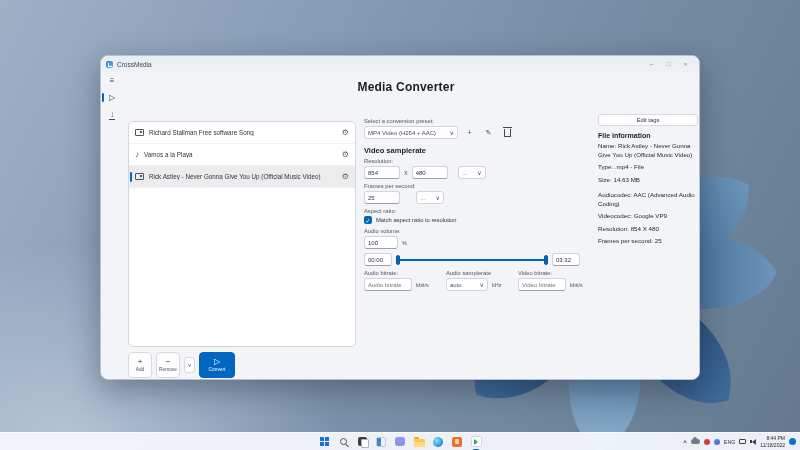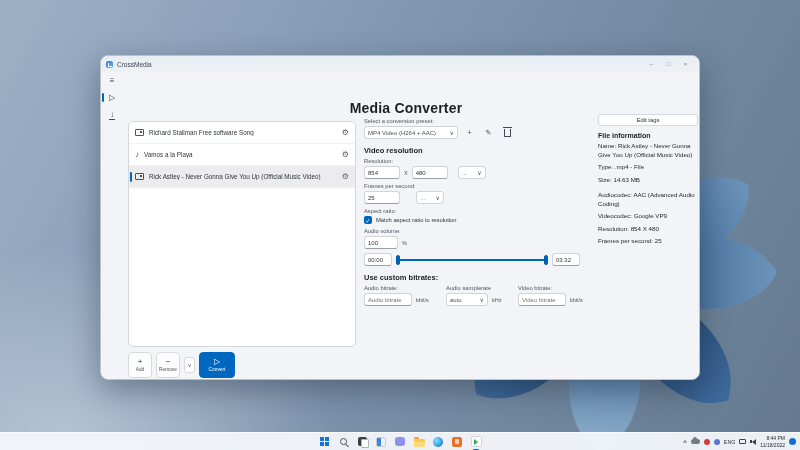--- a/index.html
+++ b/index.html
@@ -29,22 +29,22 @@
     font-size:6px; color:#7a828c; }
 
   .leftrail { position:absolute; left:0; top:16px; bottom:0; width:22px; }
   .rail-item { width:22px; height:17px; display:flex; align-items:center; justify-content:center;
     font-size:8px; color:#3f4752; position:relative; }
   .rail-item.active::before { content:""; position:absolute; left:1px; top:4px; width:2px; height:9px;
     background:#0067c0; border-radius:2px; }
   .dl-glyph { position:relative; font-size:8px; line-height:1; }
   .dl-glyph::after { content:""; position:absolute; left:-1px; right:-1px; bottom:-1px; height:1px; background:#3f4752; }
 
-  .page-title { position:absolute; left:0; right:0; top:44px; text-align:center;
-    font-size:14px; font-weight:700; color:#1b1f24; letter-spacing:.2px;margin-left:12px; }
+  .page-title { position:absolute; left:0; right:0; top:24px; text-align:center;
+    font-size:12px; font-weight:700; color:#1b1f24; letter-spacing:.2px;margin-left:12px; }
 
   
   .listpanel { position:absolute; left:27px; top:65px; width:228px; height:226px;
     background:#fff; border:1px solid #d3d7dc; border-radius:5px; overflow:hidden; }
   .list-item { display:flex; align-items:center; height:22px; padding:0 6px; gap:5px;
     border-bottom:1px solid #f0f1f3; font-size:6.3px; color:#2e343b; position:relative; }
   .list-item.selected { background:#ececee; }
   .list-item.selected::before { content:""; position:absolute; left:1px; top:6px; width:2px; height:10px;
     background:#0067c0; border-radius:2px; }
   .video-ic { width:9px; height:7px; border:1px solid #4a525c; border-radius:1px; position:relative; flex:none;}
@@ -256,21 +256,21 @@
         <span>+</span>
       </div>
       <div class="iconbtn">
         <span>✎</span>
       </div>
       <div class="iconbtn">
         <span class="trash-ic"></span>
       </div>
     </div>
 
-    <div class="sec">Video resolution</div>
+    <div class="sec">Video samplerate</div>
 
     <div class="lbl">Resolution:</div>
     <div class="row">
       <input class="tbox" style="width: 36px;" value="854">
       <span class="unit">X</span>
       <input class="tbox" style="width: 36px;" value="480">
       <div class="combo" style="width:28px; margin-left:6px;">
         <span>…</span>
         <span>∨</span>
       </div>
@@ -302,21 +302,20 @@
     <div class="row">
       <input class="tbox" style="width: 28px;" value="00:00">
       <div class="slider">
         <div class="track"></div>
         <div class="handle" style="left:0;"></div>
         <div class="handle" style="right:0;"></div>
       </div>
       <input class="tbox" style="width: 28px;" value="03:32">
     </div>
 
-    <div class="sec">Use custom bitrates:</div>
     <div class="bit-cols">
       <div class="bit-col" style="width:82px;">
         <div class="lbl">Audio bitrate:</div>
         <div class="row" style="margin-bottom:0;">
           <input class="tbox" style="width: 48px;" placeholder="Audio bitrate">
           <span class="unit">kbit/s</span>
         </div>
       </div>
       <div class="bit-col" style="width:72px;">
         <div class="lbl">Audio samplerate</div>

